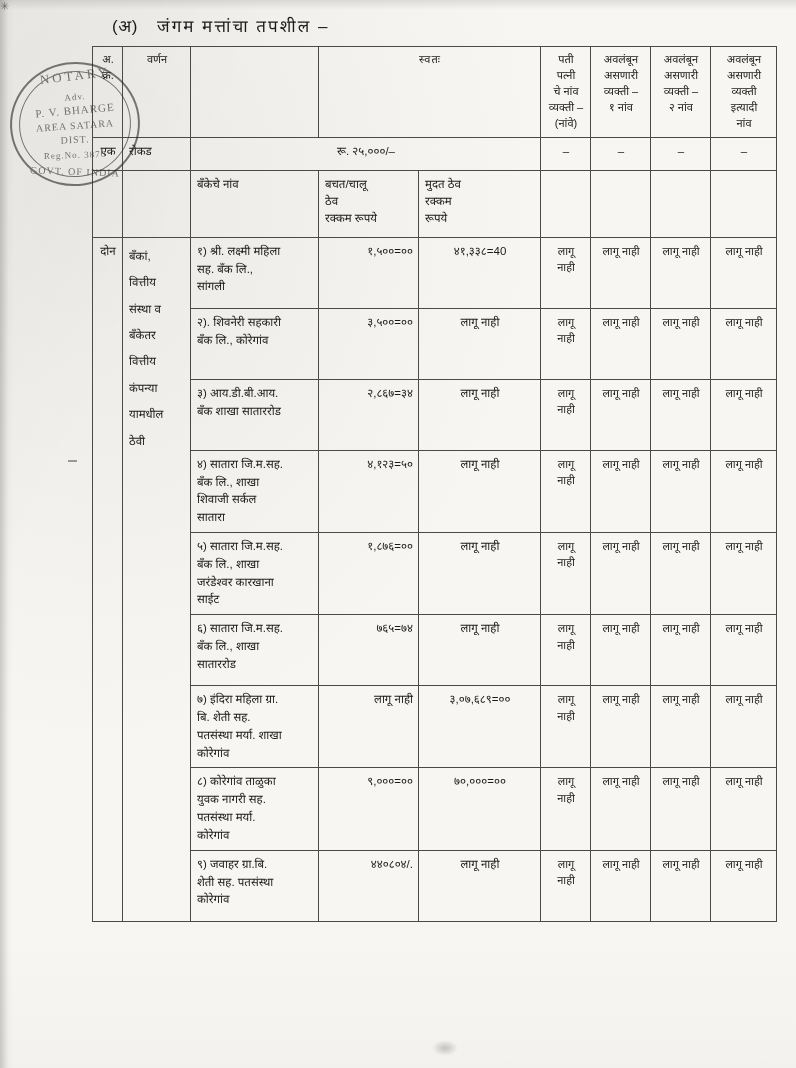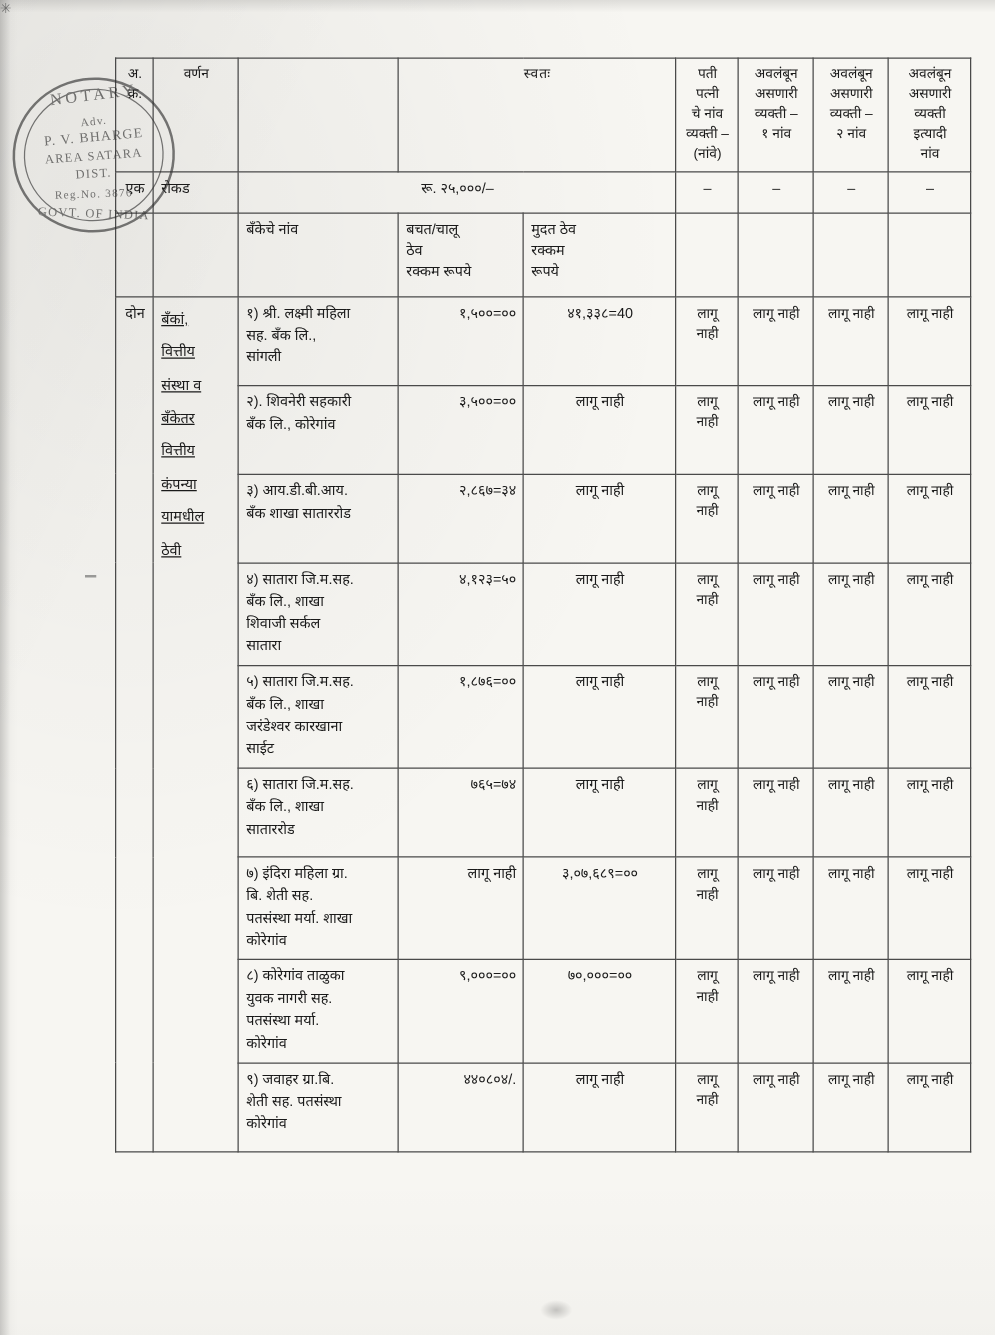--- a/index.html
+++ b/index.html
@@ -103,21 +103,21 @@
 
   .bankname { }
   .bankname .ln { display: block; }
   .tall td { height: 60px; }
   .amt { text-align: right; padding-left: 8px; }
   .fd  { text-align: center; }
   .na  { text-align: center; font-size: 11px; line-height: 1.5; }
 
   
   .vdesc { line-height: 2.3; font-size: 11.5px; }
-  .vdesc .ln { display: block; text-decoration: underline; }
+  .vdesc .ln { display: block; }
 
   
   #stamp {
     position: absolute;
     left: 6px;
     top: 58px;
     width: 138px;
     height: 132px;
     pointer-events: none;
     opacity: 0.62;
@@ -168,20 +168,24 @@
     background: radial-gradient(ellipse, rgba(0,0,0,0.20), rgba(0,0,0,0) 70%);
   }
 </style>
 </head>
 <body>
 
 <div id="page">
   <div class="scan-edge-left"></div>
   <div class="scan-edge-top"></div>
 
+  <div id="heading">
+    <span class="h-label">(अ)</span>
+    <span class="h-text">जंगम मत्तांचा तपशील  –</span>
+  </div>
 
   <table class="doc">
     <colgroup>
       <col class="c-sr">
         <col class="c-desc">
         <col class="c-bank">
         <col class="c-sav">
         <col class="c-fd">
       <col class="c-sp">
         <col class="c-d1">

